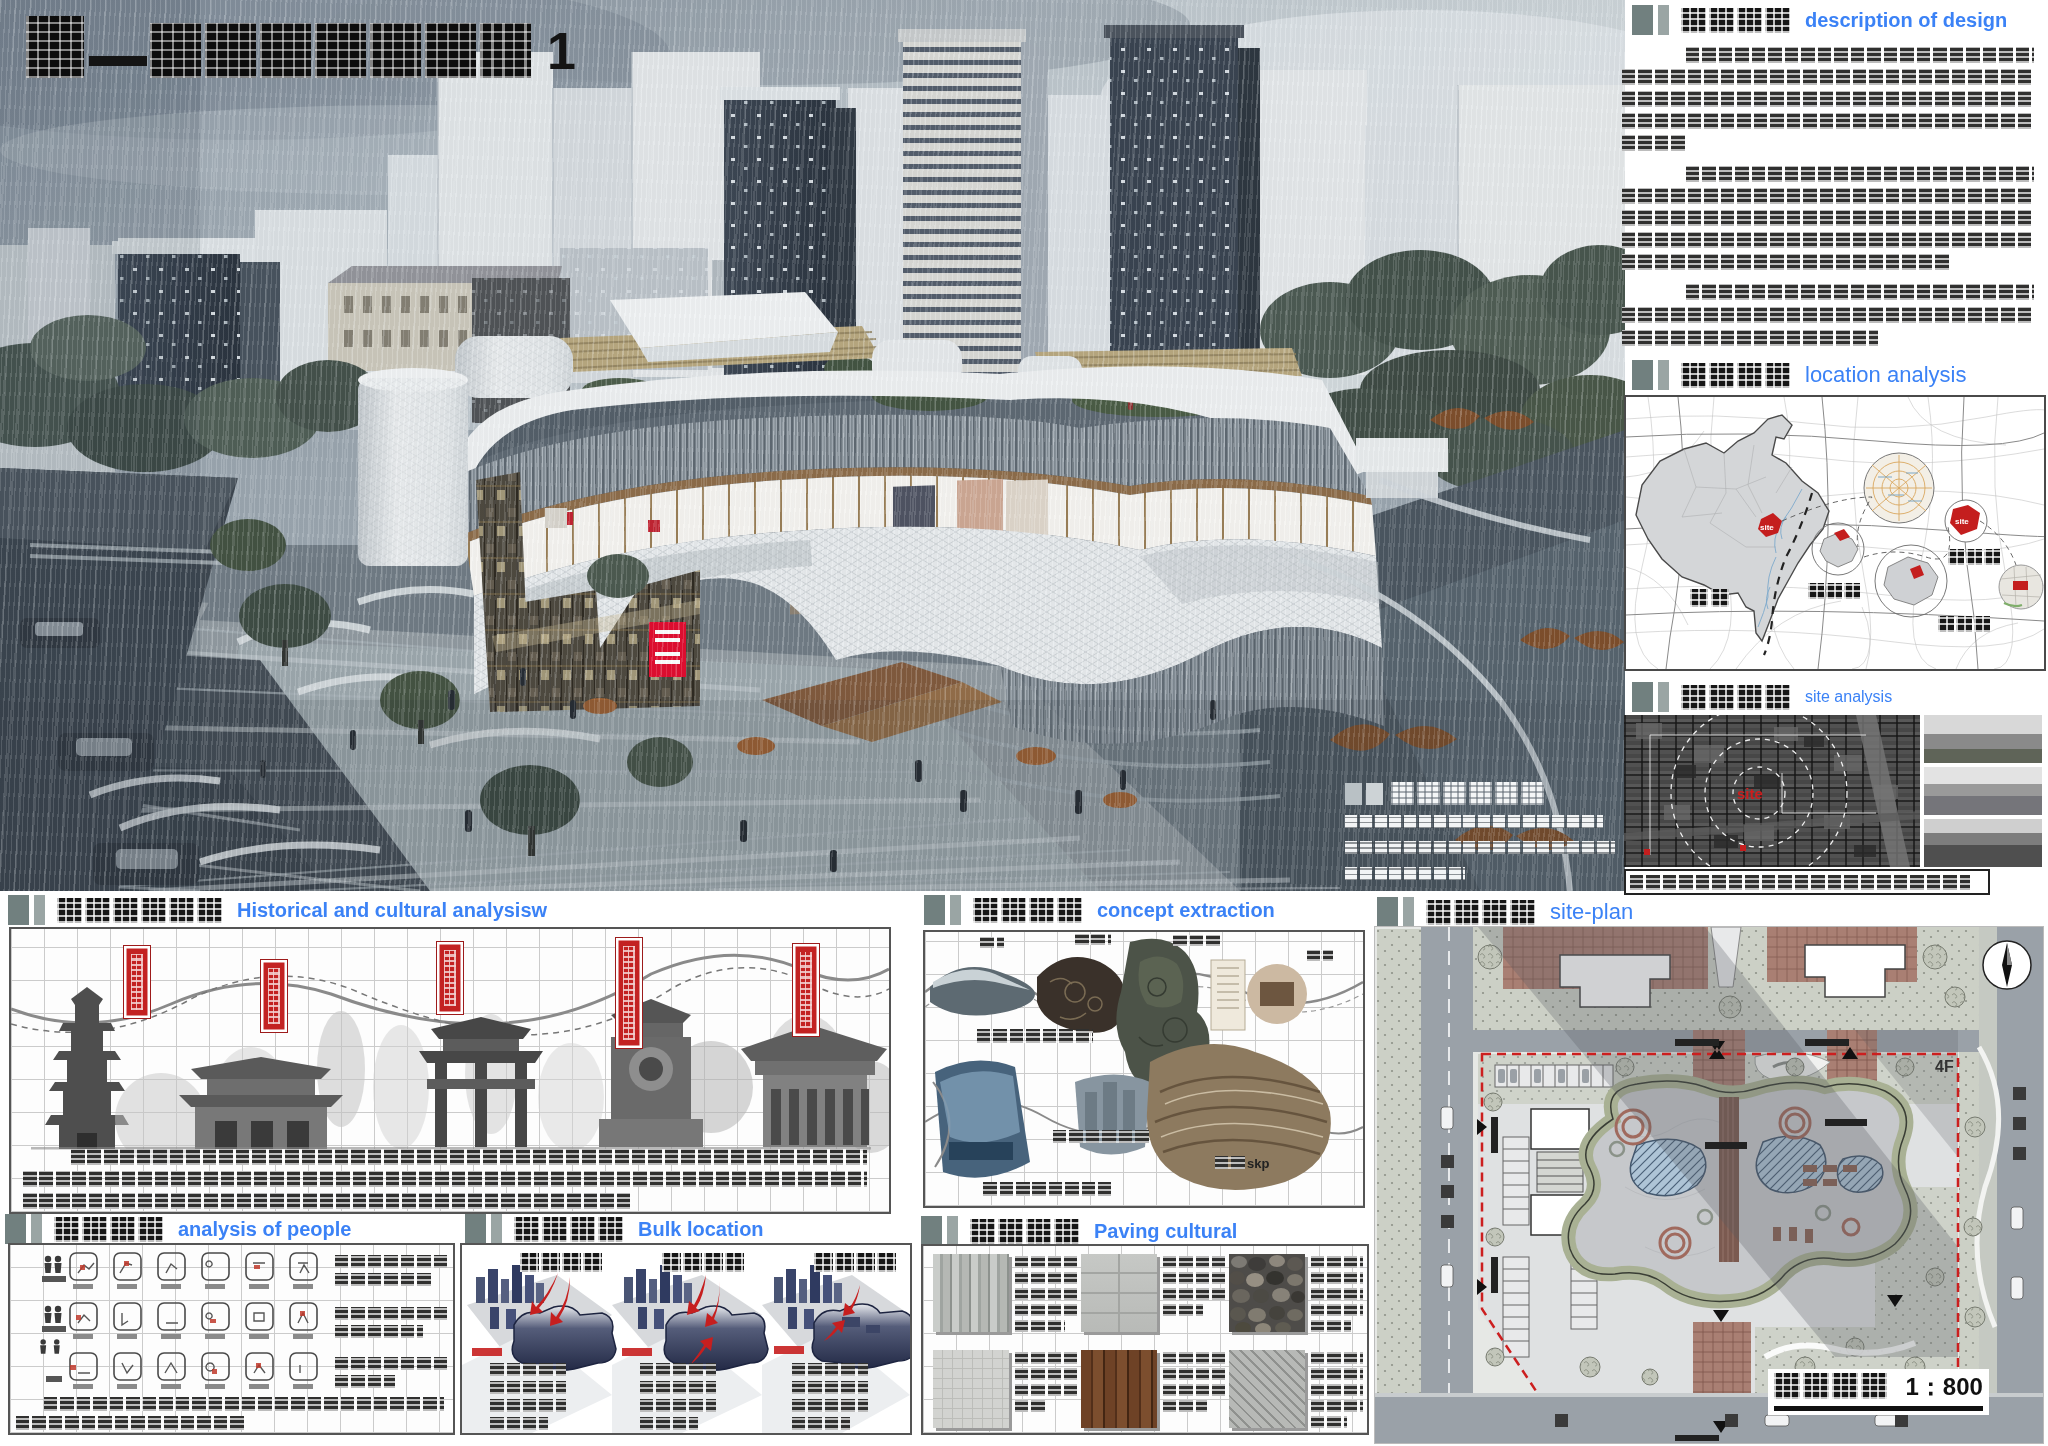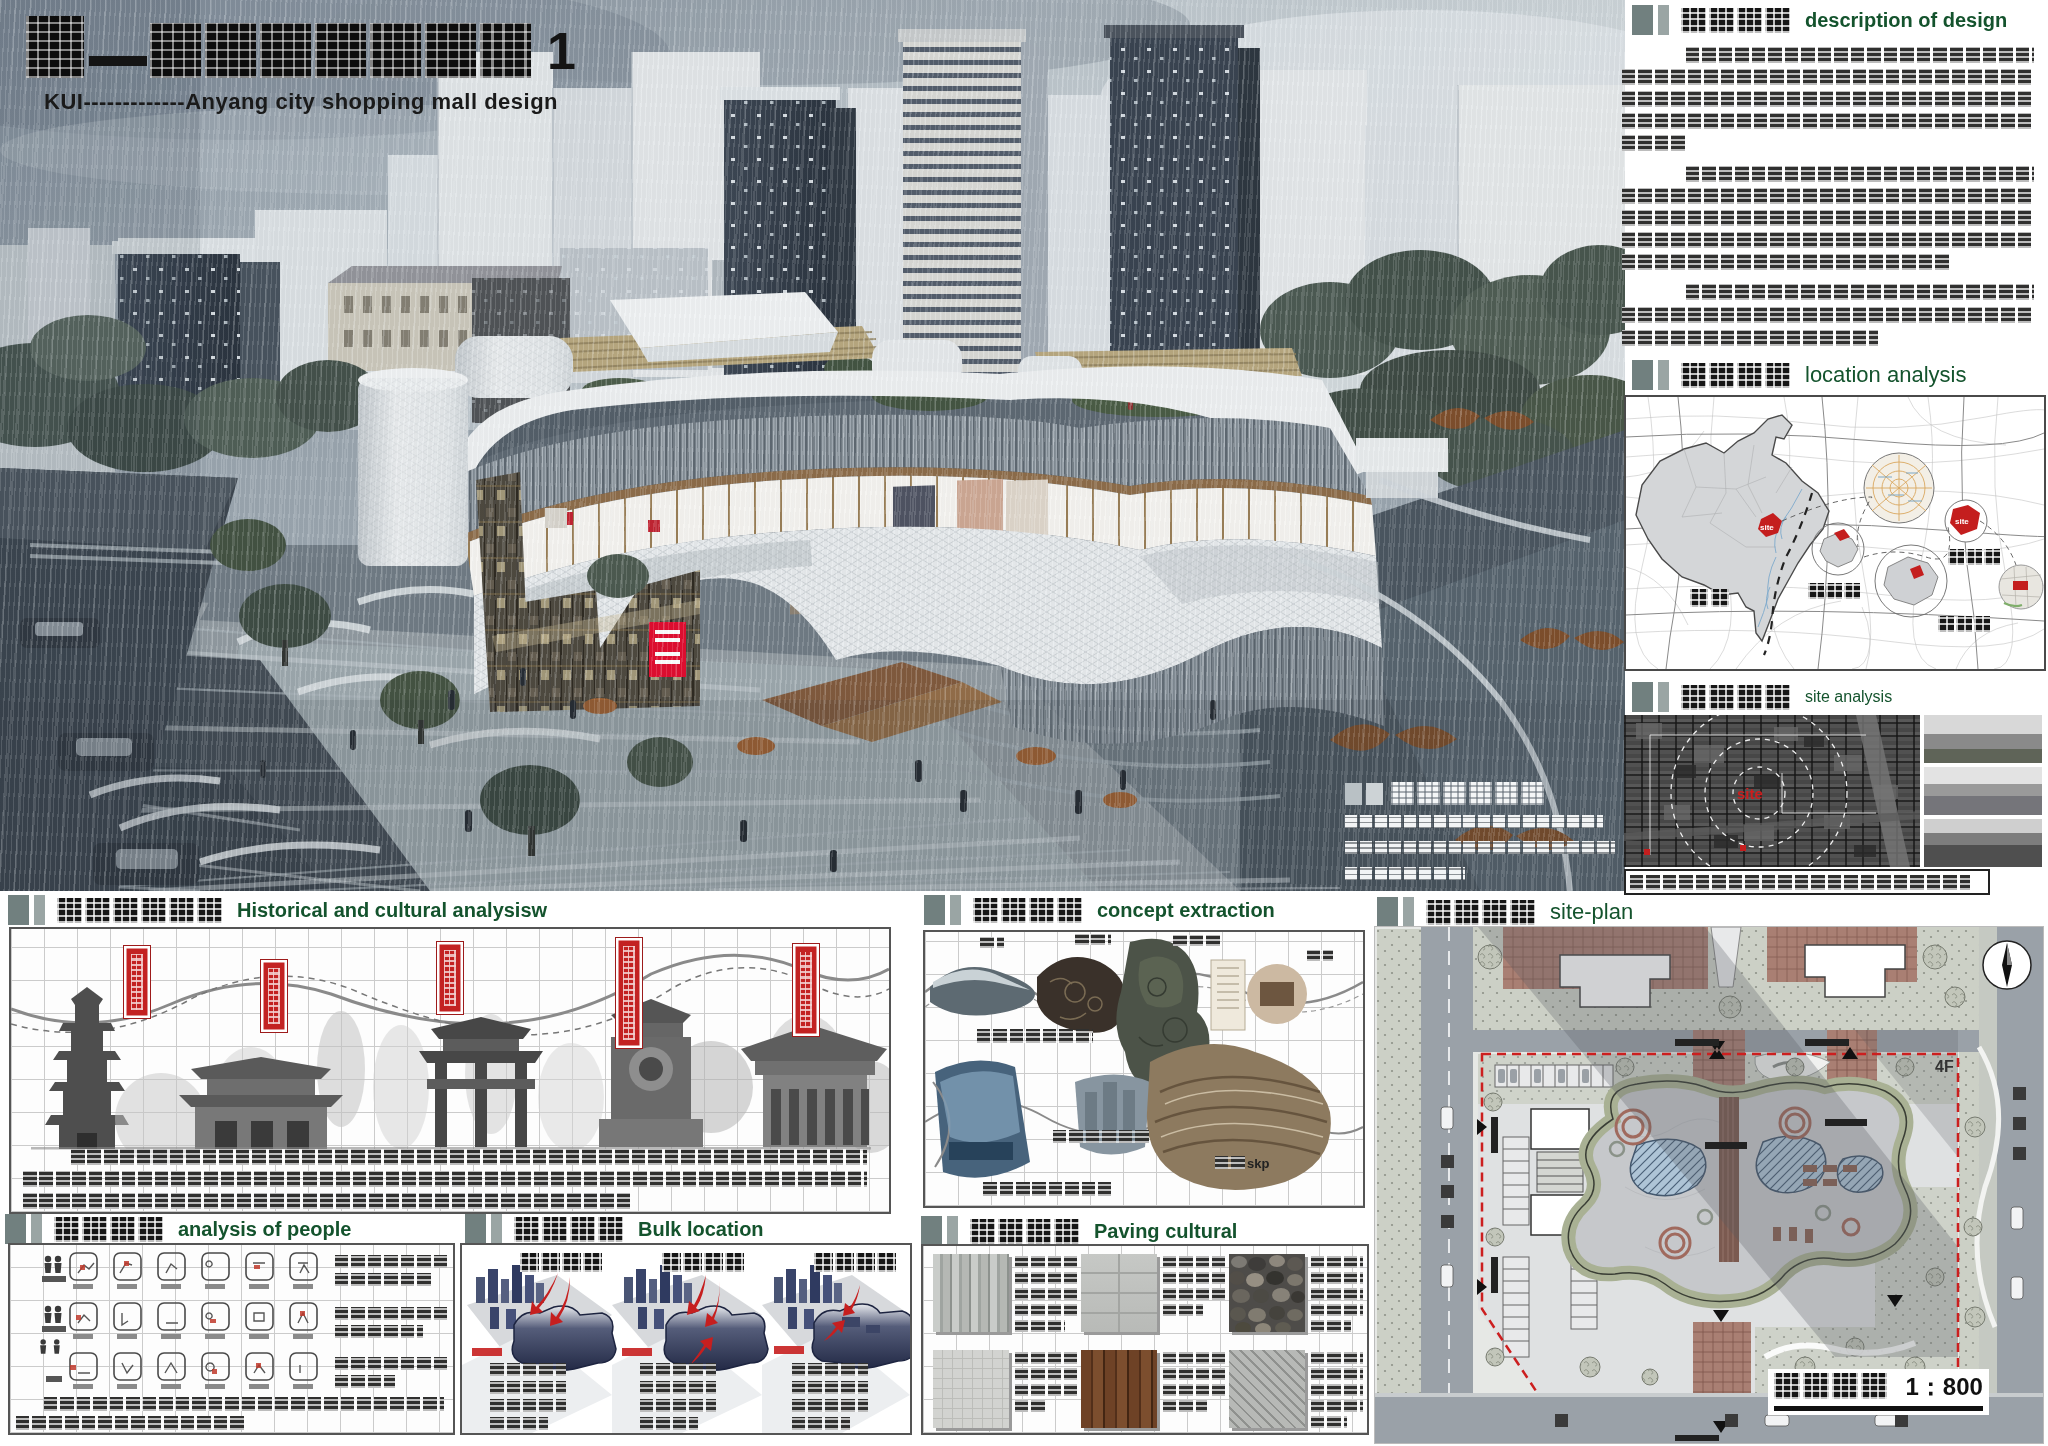--- a/index.html
+++ b/index.html
@@ -9,21 +9,21 @@
 .ckw{background-image:repeating-linear-gradient(0deg,rgba(58,65,71,.55) 0 1.5px,transparent 1.5px 5px),repeating-linear-gradient(90deg,#f2f4f5 0 12px,transparent 12px 14.8px)}
 
 .hz{display:inline-block;background-image:repeating-linear-gradient(0deg,rgba(255,255,255,.72) 0 2px,transparent 2px 6.5px),repeating-linear-gradient(90deg,rgba(255,255,255,.72) 0 1.8px,transparent 1.8px 8px),linear-gradient(#161616,#161616)}
 .hzt{display:inline-block;background-image:repeating-linear-gradient(0deg,rgba(255,255,255,.5) 0 2.5px,transparent 2.5px 9px),repeating-linear-gradient(90deg,rgba(255,255,255,.5) 0 2.5px,transparent 2.5px 11px),linear-gradient(#0d0d0d,#0d0d0d)}
 .hzw{display:inline-block;background-image:repeating-linear-gradient(0deg,rgba(90,100,110,.5) 0 1.8px,transparent 1.8px 6px),repeating-linear-gradient(90deg,rgba(90,100,110,.5) 0 1.6px,transparent 1.6px 7px),linear-gradient(#f4f6f7,#f4f6f7)}
 
 .hd{display:flex;align-items:center}
 .sq1{width:21px;height:30px;background:#71807f;margin-right:5px}
 .sq2{width:11px;height:30px;background:#9aa5a4;margin-right:12px}
 .hd .hz{width:25px;height:25px;margin-right:3px}
-.hd .en{font-weight:bold;color:#14532d;font-size:20px;margin-left:12px;letter-spacing:0px}
+.hd .en{font-weight:bold;color:#3b82f6;font-size:20px;margin-left:12px;letter-spacing:0px}
 .box{position:absolute;border:2px solid #555;background:
  repeating-linear-gradient(0deg,#cbcbcb 0 1px,transparent 1px 33px),
  repeating-linear-gradient(90deg,#cbcbcb 0 1px,transparent 1px 33px),#fdfdfd}
 </style></head>
 <body>
 <div id="page">
 
 <div class="abs" id="renderwrap" style="left:0;top:0;width:1620px;height:891px;background:#9aa5ae">
 <svg width="1625" height="891" viewBox="0 0 1625 891">
 <defs>
@@ -422,21 +422,20 @@
   <div style="width:58px;height:10px;background:#141414;margin:28px 3px 0 2px"></div>
   <span class="hzt" style="width:51px;height:55px;margin:6px 4px 0 0"></span>
   <span class="hzt" style="width:51px;height:55px;margin:6px 4px 0 0"></span>
   <span class="hzt" style="width:51px;height:55px;margin:6px 4px 0 0"></span>
   <span class="hzt" style="width:51px;height:55px;margin:6px 4px 0 0"></span>
   <span class="hzt" style="width:51px;height:55px;margin:6px 4px 0 0"></span>
   <span class="hzt" style="width:51px;height:55px;margin:6px 4px 0 0"></span>
   <span class="hzt" style="width:51px;height:55px;margin:6px 0 0 0"></span>
   <span style="font-weight:bold;font-size:52px;color:#141414;margin:8px 0 0 16px;font-family:'Liberation Sans',sans-serif">1</span>
  </div>
- <div style="font-weight:bold;font-size:22px;color:#1a1a1a;margin:8px 0 0 18px;letter-spacing:0.5px">KUI-------------Anyang city shopping mall design</div>
 </div>
 
 <div class="abs" id="rightcol" style="left:1622px;top:0;width:426px;height:930px">
 
  <div class="hd" style="position:absolute;left:10px;top:5px">
   <div class="sq1"></div>
         <div class="sq2"></div>
   <span class="hz" style="width:25px;height:25px;margin-right:3px"></span>
         <span class="hz" style="width:25px;height:25px;margin-right:3px"></span>
         <span class="hz" style="width:25px;height:25px;margin-right:3px"></span>

